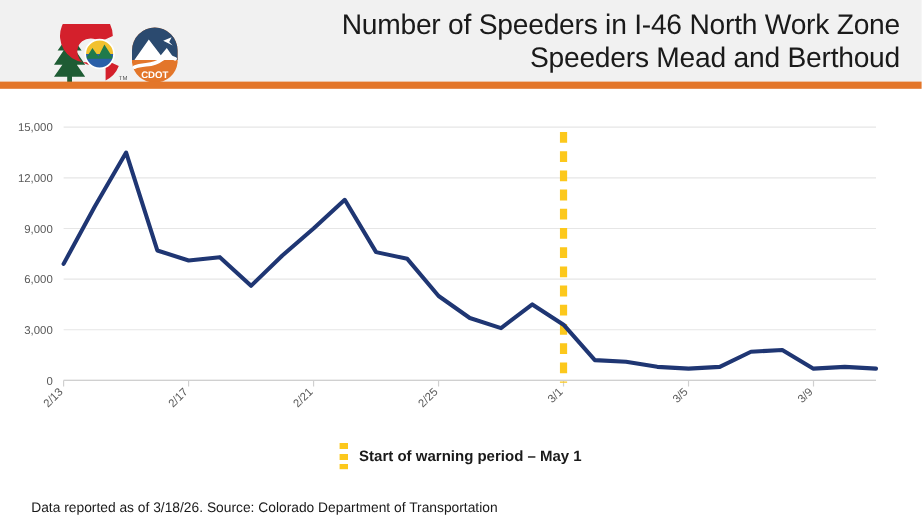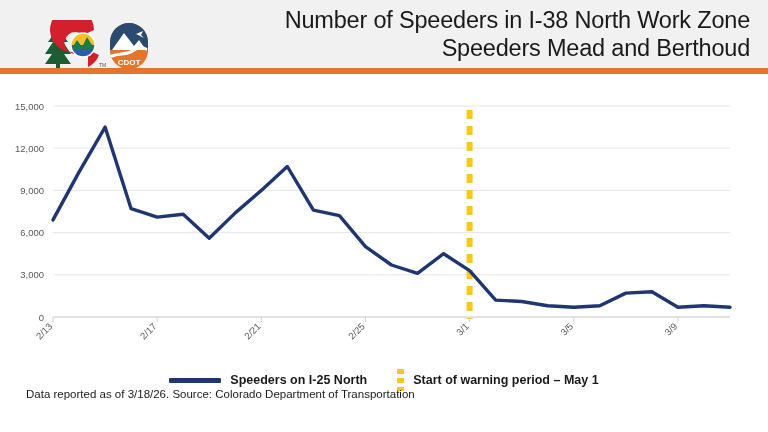--- a/index.html
+++ b/index.html
@@ -57,21 +57,21 @@
   }
   .legend-swatch-dash{
     width:7px;height:22px;
     background:repeating-linear-gradient(to bottom,#fcc81c 0px,#fcc81c 5px,transparent 5px,transparent 9px);
   }
   .legend-text{
     font-size:12.5px;font-weight:bold;color:#1a1a1a;white-space:nowrap;
   }
   
   .footer{
-    position:absolute;left:26px;top:388px;
+    position:absolute;left:26px;top:418px;
     font-size:11.5px;color:#1a1a1a;white-space:nowrap;
   }
 </style>
 </head>
 <body>
 
 <div class="header">
 
   <div class="logo">
     <svg width="122" height="52" viewBox="0 0 122 52">
@@ -95,21 +95,21 @@
         <path d="M72 22 a19 19 0 0 1 38 0 v8 h-38 Z" fill="#2b4a6f"></path>
         <path d="M74 30 L86 13 L96 26 L101 20 L108 30 Z" fill="#ffffff"></path>
         <path d="M74 36 c8 -3 16 -1 22 -6 c4 -3 8 -3 12 -1" stroke="#ffffff" stroke-width="3" fill="none" stroke-linecap="round"></path>
         <path d="M98 14 l7 -3 l-2 4 l3 3 z" fill="#ffffff"></path>
         <text x="91" y="45" text-anchor="middle" font-family="Liberation Sans, sans-serif" font-size="8" font-weight="bold" fill="#ffffff">CDOT</text>
       </g>
     </svg>
   </div>
 
   <div class="title-wrap">
-    <span class="title-line">Number of Speeders in I-38 North Work Zone</span>
+    <span class="title-line">Number of Speeders in I-46 North Work Zone</span>
     <span class="title-line">Speeders Mead and Berthoud</span>
   </div>
 </div>
 <div class="orange-bar"></div>
 
 <div class="plot-area">
   <svg class="chart-svg" width="768" height="290" viewBox="0 0 768 290">
     <g id="gridlines">
         <line x1="53" x2="730" y1="243" y2="243" stroke="#e6e6e6" stroke-width="1"></line>
         <line x1="53" x2="730" y1="200.8" y2="200.8" stroke="#e6e6e6" stroke-width="1"></line>
@@ -145,22 +145,18 @@
         <line x1="677.9230769230769" x2="677.9230769230769" y1="243" y2="248" stroke="#d0d0d0" stroke-width="1"></line>
       </g>
     <line id="axis-line" x1="53" y1="243" x2="730" y2="243" stroke="#d0d0d0" stroke-width="1"></line>
     <line id="warning-vline" stroke="#fcc81c" stroke-width="6" stroke-dasharray="9,7" stroke-linecap="butt" x1="469.61538461538464" x2="469.61538461538464" y1="36" y2="245"></line>
     <polyline id="series-line" fill="none" stroke="#1f3673" stroke-width="3.4" stroke-linejoin="round" stroke-linecap="round" points="53.0,145.9 79.0,98.1 105.1,53.1 131.1,134.7 157.2,143.1 183.2,140.3 209.2,164.2 235.3,138.9 261.3,116.4 287.3,92.5 313.4,136.1 339.4,141.7 365.5,172.7 391.5,191.0 417.5,199.4 443.6,179.7 469.6,196.6 495.7,226.1 521.7,227.5 547.7,231.7 573.8,233.2 599.8,231.7 625.8,219.1 651.9,217.7 677.9,233.2 704.0,231.7 730.0,233.2"></polyline>
   </svg>
 </div>
 
 <div class="legend">
   <div class="legend-item">
-    <span class="legend-swatch-line"></span>
-    <span class="legend-text">Speeders on I-25 North</span>
-  </div>
-  <div class="legend-item">
     <span class="legend-swatch-dash"></span>
     <span class="legend-text">Start of warning period – May 1</span>
   </div>
 </div>
 
 <div class="footer">Data reported as of 3/18/26. Source: Colorado Department of Transportation</div>
 
 </body></html>

